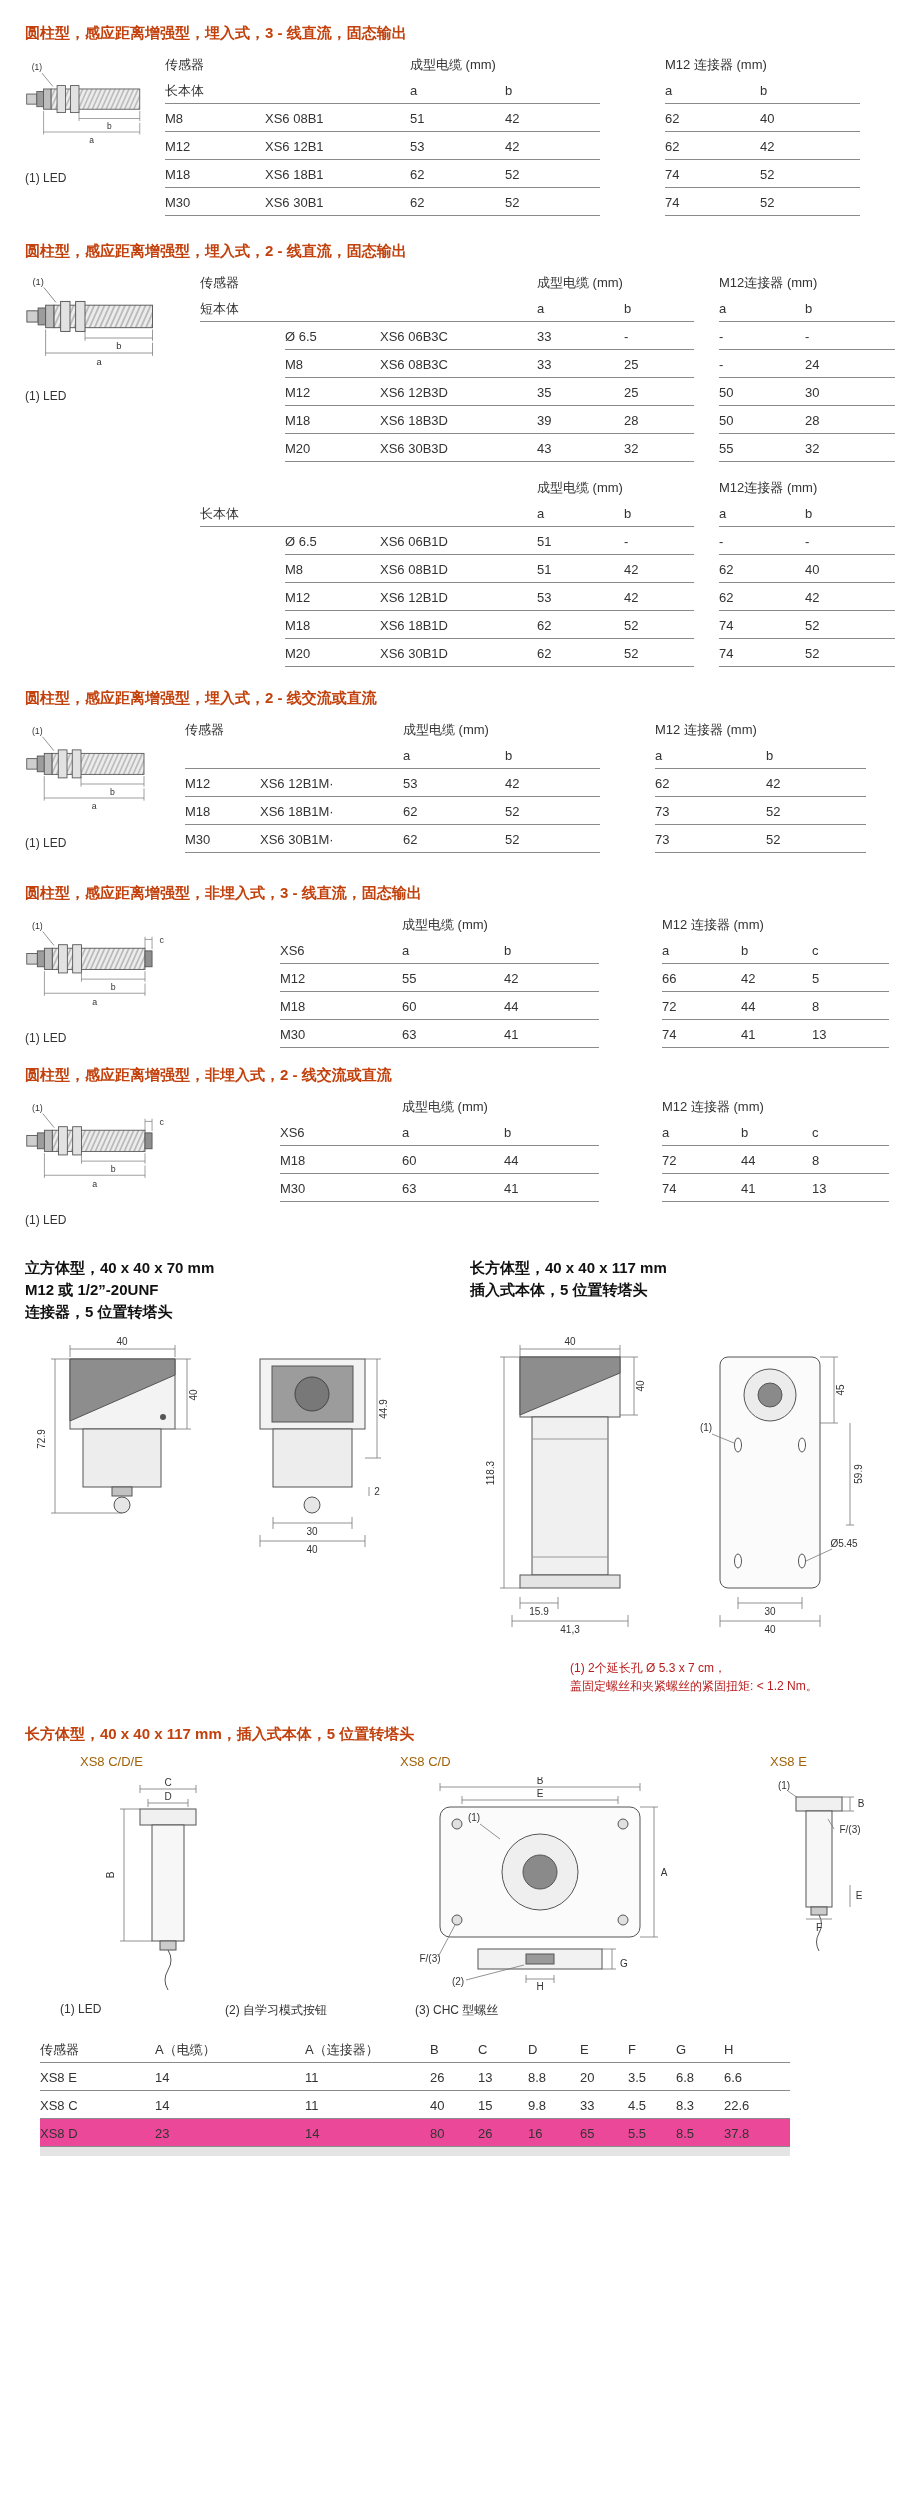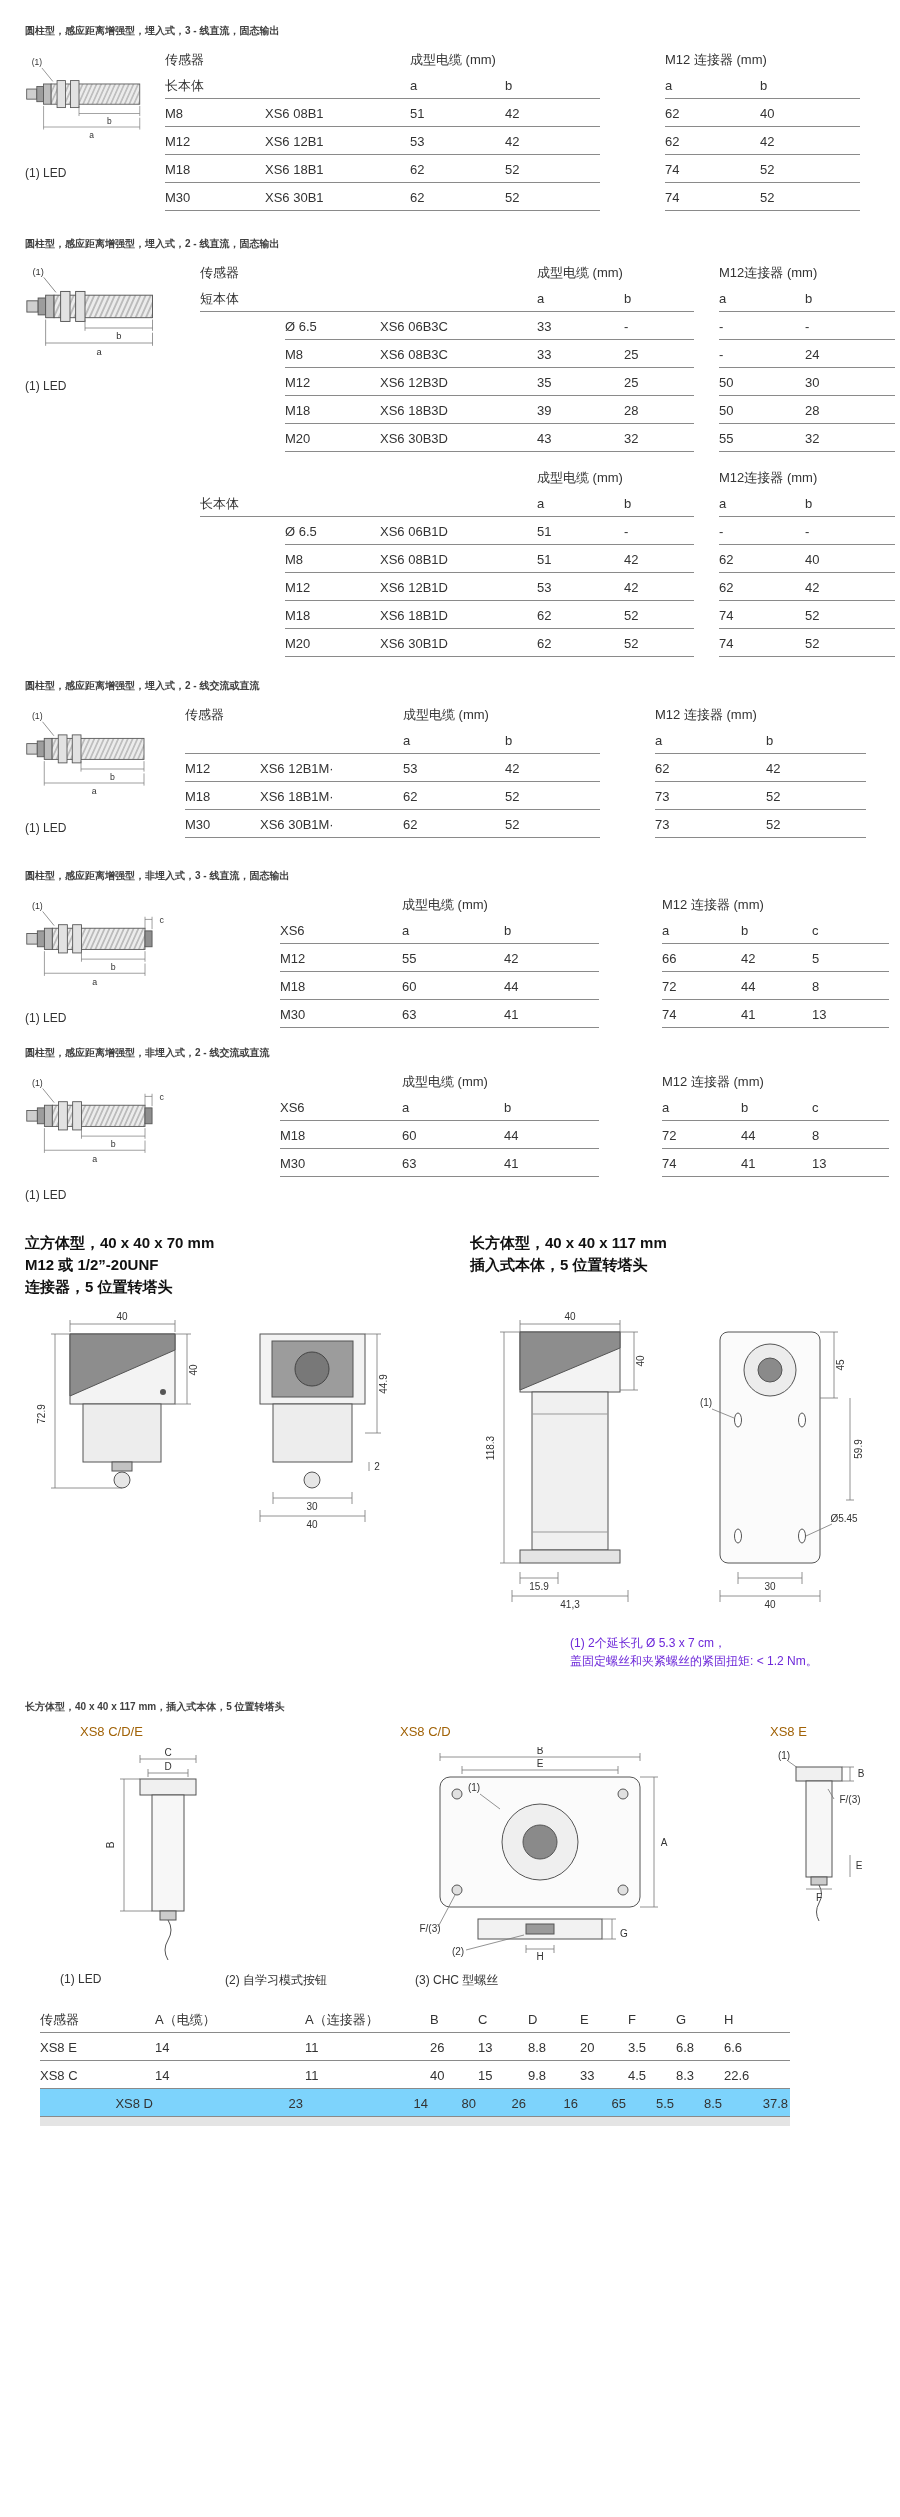--- a/index.html
+++ b/index.html
@@ -1,41 +1,41 @@
 <!DOCTYPE html>
 <html><head>
 <meta charset="utf-8">
 <style>
   * { box-sizing: border-box; }
   html,body { margin:0; padding:0; background:#fff; }
   body { width:900px; font-family:"Liberation Sans","DejaVu Sans",sans-serif; color:#222; }
   .page { width:900px; min-height:2517px; padding-top:8px; background:#fff; }
   .section { padding:0 10px 0 25px; }
-  .sec-title { font-size:10px; font-weight:bold; color:#404040; margin:16px 0 10px 0; }
+  .sec-title { font-size:15px; font-weight:bold; color:#c2410c; margin:16px 0 10px 0; }
   .t6 { font-size:15px; font-weight:bold; color:#111; line-height:22px; margin:0; }
   .flexrow { display:flex; align-items:flex-start; }
   .diagcol { flex:none; }
   .tablecol { flex:1; }
   .tbl { display:grid; }
   .tc { font-size:13px; color:#333; border-bottom:1px solid #8a8a8a; padding:7px 2px 4px 0; line-height:16px; min-height:28px; white-space:nowrap; overflow:hidden; }
   .tc.sp { border-bottom:none; }
   .hc { font-size:13px; color:#333; padding:4px 2px 3px 0; line-height:16px; white-space:nowrap; }
   .span2 { grid-column: span 2; }
   .span3 { grid-column: span 3; }
   .g1 { grid-template-columns:100px 145px 95px 95px 65px 95px 100px; }
   .g2 { grid-template-columns:85px 95px 157px 87px 70px 25px 86px 90px; }
   .g3 { grid-template-columns:75px 143px 102px 95px 55px 111px 100px; }
   .g4 { grid-template-columns:122px 102px 95px 63px 79px 71px 77px; }
   .g7 { grid-template-columns:115px 150px 125px 48px 50px 52px 48px 48px 48px 66px; margin-left:15px; }
-  .g7rows .tc:nth-child(n+21) { background:#7dd3fc;text-align:right; }
+  .g7rows .tc:nth-child(n+21) { background:#ec4899; }
   .lednote { font-size:12px; color:#333; margin-top:10px; }
   .gap14 { height:14px; }
   .dimt { font-size:10px; fill:#333; text-anchor:middle; }
   svg text { font-family:"Liberation Sans","DejaVu Sans",sans-serif; }
-  .s6note { font-size:12px; color:#6d28d9; line-height:18px; margin-left:100px; }
+  .s6note { font-size:12px; color:#b91c1c; line-height:18px; margin-left:100px; }
   .figrow { display:flex; align-items:flex-start; margin-top:6px; }
   .figlabel { font-size:13px; color:#a16207; margin-bottom:8px; }
   .notesrow { display:flex; font-size:12px; color:#333; margin:6px 0 16px 0; }
   .s7strip { height:9px; background:#e4e4e4; width:750px; margin-left:15px; }
   .mb-s1 { margin-bottom:26px; } .mb-s2 { margin-bottom:22px; }
   .mb-s3 { margin-bottom:31px; } .mb-s4 { margin-bottom:18px; }
   .mb-s5 { margin-bottom:14px; } .mb-s6 { margin-bottom:30px; }
 </style>
 </head>
 <body>

